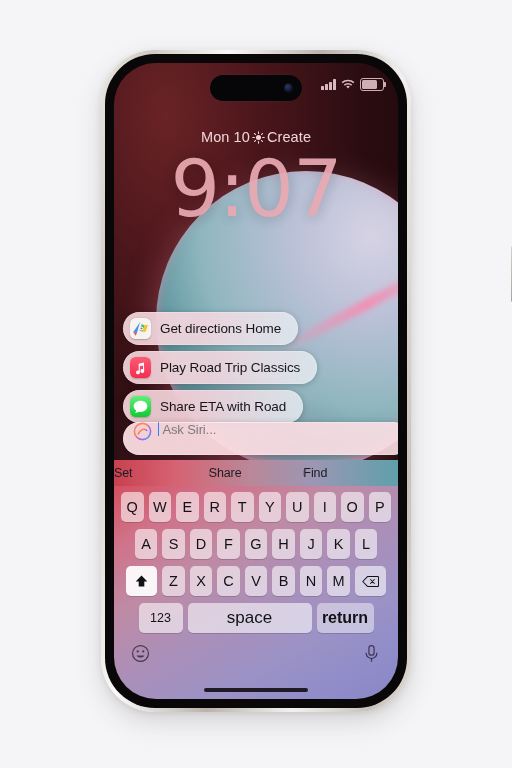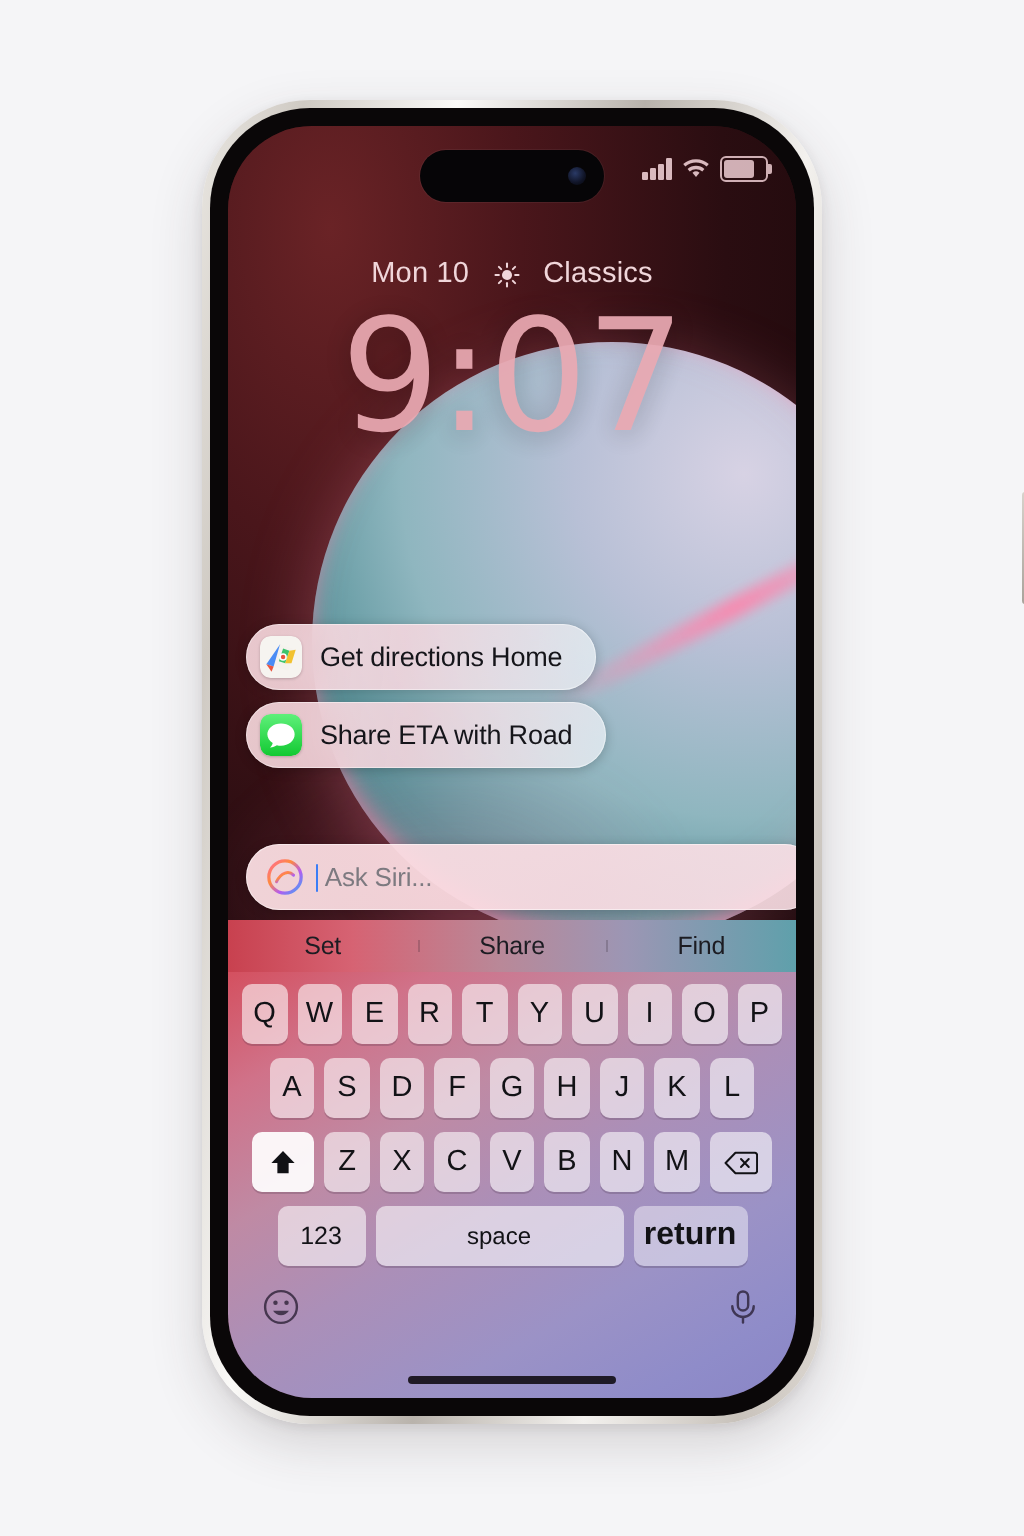--- a/index.html
+++ b/index.html
@@ -78,21 +78,21 @@
   .bars i:nth-child(1){height:4px}.bars i:nth-child(2){height:6px}
   .bars i:nth-child(3){height:8.5px}.bars i:nth-child(4){height:11px}
   .wifi{width:14px;height:11px;}
   .batt{position:relative;width:22px;height:11px;border:1.2px solid currentColor;border-radius:3px;opacity:.95;}
   .batt::after{content:"";position:absolute;right:-3.2px;top:3px;width:1.8px;height:5px;
     background:currentColor;border-radius:0 1px 1px 0;}
   .batt i{position:absolute;left:1.4px;top:1.4px;bottom:1.4px;width:15px;background:currentColor;border-radius:1.5px;}
 
   
   .datewrap{position:absolute;left:0;right:0;top:66px;text-align:center;
-    color:#f0d6da;font-size:14.5px;letter-spacing:.1px;display:flex;align-items:center;justify-content:center;gap:12px;}
+    color:#f0d6da;font-size:14.5px;letter-spacing:.1px;display:flex;align-items:center;justify-content:center;gap:2px;}
   .sun{width:13px;height:13px;display:inline-block;}
   .clock{position:absolute;left:0;right:0;top:82px;text-align:center;
     font-family:"DejaVu Sans", sans-serif;
     font-size:78px;line-height:1.15;font-weight:500;color:#e9a9b2;
     letter-spacing:-1px;opacity:.93;text-shadow:0 2px 14px rgba(0,0,0,.25);}
 
   
   .chips{position:absolute;left:9px;top:249px;display:flex;flex-direction:column;gap:6px;}
   .chip{
     display:flex;align-items:center;gap:9px;
@@ -102,34 +102,34 @@
     backdrop-filter:blur(12px);
     width:max-content;
   }
   .chip-label{font-size:13.5px;color:#15151a;white-space:nowrap;letter-spacing:-.1px;}
   .appicon{width:21px;height:21px;border-radius:5.5px;flex:0 0 auto;display:block;
     box-shadow:0 .5px 1.5px rgba(0,0,0,.22);}
 
   
   .askfield{
     position:absolute;left:9px;top:359px;width:266px;height:33px;
-    border-radius:17px;display:flex;align-items:center;gap:6px;padding:0 10px;
+    border-radius:17px;display:flex;gap:6px;padding:0 10px;
     background:linear-gradient(100deg,rgba(255,226,230,.93),rgba(253,222,228,.90) 60%,rgba(250,224,230,.90));
     box-shadow:0 1px 6px rgba(0,0,0,.20), 0 0 0 .5px rgba(255,255,255,.5) inset;
   }
   .siriorb{width:19px;height:19px;flex:0 0 auto;}
   .caret{width:1.4px;height:14px;background:#3b7df6;border-radius:1px;flex:0 0 auto;}
   .askplaceholder{font-size:13px;color:#7d7a80;letter-spacing:-.1px;margin-left:-3px;}
 
   
   .tabstrip{
     position:absolute;left:0;right:0;top:397px;height:26px;display:flex;align-items:center;
     background:linear-gradient(90deg,#c8414f 0%, #d66373 22%, #b98898 48%, #9c96b4 70%, #5fa0ab 100%);
   }
-  .tab{flex:1;text-align:center;font-size:12.5px;color:#1c1c22;position:relative;letter-spacing:-.1px;}
+  .tab{flex:1;text-align:left;font-size:12.5px;color:#1c1c22;position:relative;letter-spacing:-.1px;}
   .tab+.tab::before{content:"";position:absolute;left:0;top:4px;bottom:4px;width:.7px;background:rgba(40,30,40,.22);}
 
   
   .keyboard{
     position:absolute;left:0;right:0;top:423px;bottom:0;
     background:linear-gradient(150deg,#d4505f 0%, #d07289 16%, #bf8aa4 34%, #ab8fb8 52%, #9b92c6 72%, #8f8cc9 88%, #8a86c6 100%);
     padding:6px 3px 0;
   }
   .krow{display:flex;justify-content:center;gap:5px;margin-bottom:7px;}
   .key{
@@ -138,21 +138,21 @@
     box-shadow:0 1px 0 rgba(60,40,60,.22);
     font-size:14.5px;color:#121216;font-family:"Liberation Sans",sans-serif;
   }
   .krow1 .key{width:22.5px;}
   .krow2{padding:0 13px;}
   .krow2 .key{width:22.5px;}
   .krow3 .key{width:22.5px;}
   .key-wide{width:31px !important;}
   .key-shift{background:rgba(255,255,255,.92);}
   .key-num{width:44px !important;font-size:12.5px;}
-  .key-space{flex:1;max-width:124px;font-size:12px;}
+  .key-space{flex:1;max-width:124px;font-size:17px;}
   .key-return{width:57px !important;font-size:16px;background:rgba(255,255,255,.44);font-weight:bold;}
   .krow4{gap:5px;padding:0 6px;margin-top:1px;align-items:flex-end;}
   .kbbottom{display:flex;align-items:center;justify-content:space-between;padding:4px 14px 0;}
   .kbicon{width:19px;height:19px;opacity:.75;}
   .homebar{position:absolute;left:50%;transform:translateX(-50%);bottom:7px;
     width:104px;height:4px;border-radius:2px;background:#120d14;opacity:.9;}
 </style>
 </head>
 <body>
 
@@ -203,41 +203,54 @@
               <line x1="8" y1="0.9" x2="8" y2="3"></line>
                 <line x1="8" y1="13" x2="8" y2="15.1"></line>
               <line x1="0.9" y1="8" x2="3" y2="8"></line>
                 <line x1="13" y1="8" x2="15.1" y2="8"></line>
               <line x1="3" y1="3" x2="4.4" y2="4.4"></line>
                 <line x1="11.6" y1="11.6" x2="13" y2="13"></line>
               <line x1="13" y1="3" x2="11.6" y2="4.4"></line>
                 <line x1="4.4" y1="11.6" x2="3" y2="13"></line>
             </g>
           </svg>
-          <span>Classics</span>
+          <span>Create</span>
         </div>
 
         <div class="clock">9:07</div>
 
         <div class="chips">
 
           <div class="chip">
             <svg class="appicon" viewBox="0 0 40 40">
               <rect width="40" height="40" rx="10" fill="#f6f4f0"></rect>
               <path d="M6 27 19 8l4 6-10 15Z" fill="#4a8cf5"></path>
               <path d="M19 8 34 13 27 33 13 29Z" fill="#f5f2ed"></path>
               <path d="M22 12l6 2-4 12-6-2Z" fill="#3ec46d"></path>
               <path d="M28 14l6 -1 -4 13 -6 -0Z" fill="#f2c230"></path>
               <path d="M13 29 6 27l5 7Z" fill="#e9553f"></path>
               <circle cx="22" cy="20" r="3.6" fill="#ffffff"></circle>
               <circle cx="22" cy="20" r="2.1" fill="#e9553f"></circle>
             </svg>
             <span class="chip-label">Get directions Home</span>
           </div>
 
+          <div class="chip">
+            <svg class="appicon" viewBox="0 0 40 40">
+              <defs>
+                  <linearGradient id="mg" x1="0" y1="0" x2="0" y2="1">
+                <stop offset="0" stop-color="#fb5c74"></stop>
+                    <stop offset="1" stop-color="#f62c50"></stop>
+              </linearGradient>
+                </defs>
+              <rect width="40" height="40" rx="10" fill="url(#mg)"></rect>
+              <path d="M26.5 10.5 16.5 13v13.1a3.6 3.6 0 1 0 2.2 3.3V17.6l6.2-1.5v7.4a3.6 3.6 0 1 0 2.2 3.3Z" fill="#ffffff"></path>
+            </svg>
+            <span class="chip-label">Play Road Trip Classics</span>
+          </div>
 
           <div class="chip">
             <svg class="appicon" viewBox="0 0 40 40">
               <defs>
                   <linearGradient id="gg" x1="0" y1="0" x2="0" y2="1">
                 <stop offset="0" stop-color="#5ff07a"></stop>
                     <stop offset="1" stop-color="#12c932"></stop>
               </linearGradient>
                 </defs>
               <rect width="40" height="40" rx="10" fill="url(#gg)"></rect>

